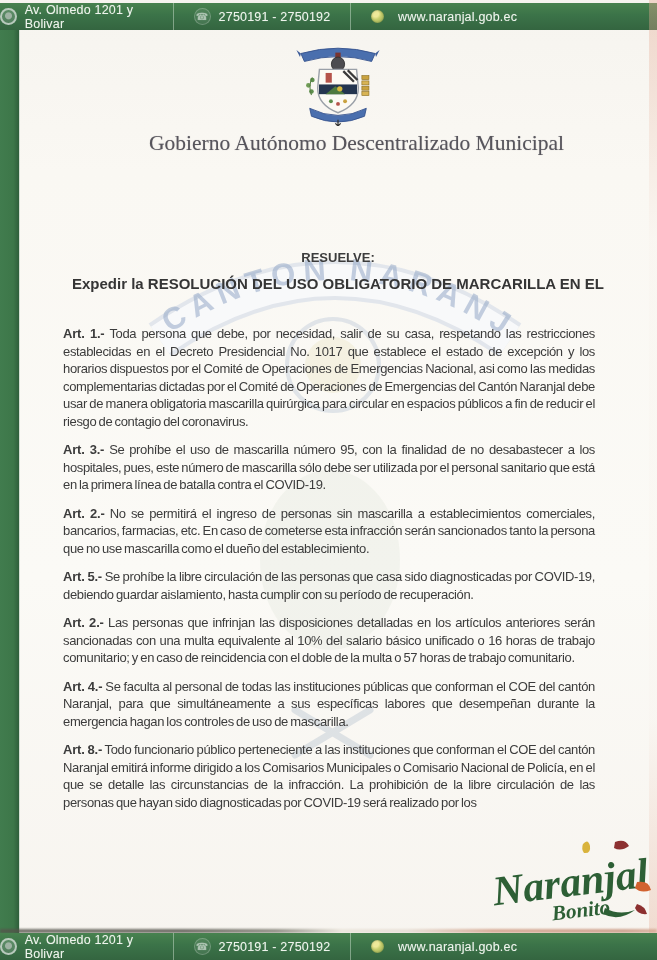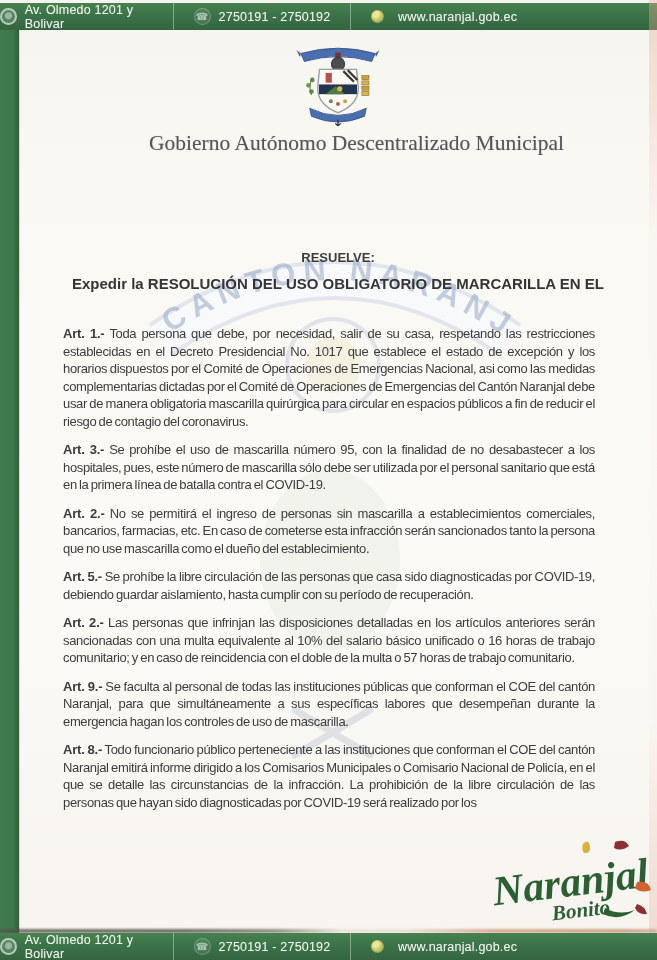--- a/index.html
+++ b/index.html
@@ -149,21 +149,21 @@
     <h2 class="res-title">
       <span>Expedir la RESOLUCIÓN DEL USO OBLIGATORIO DE MARCARILLA EN EL</span><br>
     </h2>
 
     <section class="articles">
       <p class="article"><b>Art. 1.-</b> <span>Toda persona que debe, por necesidad, salir de su casa, respetando las restricciones establecidas en el Decreto Presidencial No. 1017 que establece el estado de excepción y los horarios dispuestos por el Comité de Operaciones de Emergencias Nacional, asi como las medidas complementarias dictadas por el Comité de Operaciones de Emergencias del Cantón Naranjal debe usar de manera obligatoria mascarilla quirúrgica para circular en espacios públicos a fin de reducir el riesgo de contagio del coronavirus.</span></p>
       <p class="article"><b>Art. 3.-</b> <span>Se prohíbe el uso de mascarilla número 95, con la finalidad de no desabastecer a los hospitales, pues, este número de mascarilla sólo debe ser utilizada por el personal sanitario que está en la primera línea de batalla contra el COVID-19.</span></p>
       <p class="article"><b>Art. 2.-</b> <span>No se permitirá el ingreso de personas sin mascarilla a establecimientos comerciales, bancarios, farmacias, etc. En caso de cometerse esta infracción serán sancionados tanto la persona que no use mascarilla como el dueño del establecimiento.</span></p>
       <p class="article"><b>Art. 5.-</b> <span>Se prohíbe la libre circulación de las personas que casa sido diagnosticadas por COVID-19, debiendo guardar aislamiento, hasta cumplir con su período de recuperación.</span></p>
       <p class="article"><b>Art. 2.-</b> <span>Las personas que infrinjan las disposiciones detalladas en los artículos anteriores serán sancionadas con una multa equivalente al 10% del salario básico unificado o 16 horas de trabajo comunitario; y en caso de reincidencia con el doble de la multa o 57 horas de trabajo comunitario.</span></p>
-      <p class="article"><b>Art. 9.-</b> <span>Se faculta al personal de todas las instituciones públicas que conforman el COE del cantón Naranjal, para que simultáneamente a sus específicas labores que desempeñan durante la emergencia hagan los controles de uso de mascarilla.</span></p>
+      <p class="article"><b>Art. 4.-</b> <span>Se faculta al personal de todas las instituciones públicas que conforman el COE del cantón Naranjal, para que simultáneamente a sus específicas labores que desempeñan durante la emergencia hagan los controles de uso de mascarilla.</span></p>
       <p class="article"><b>Art. 8.-</b> <span>Todo funcionario público perteneciente a las instituciones que conforman el COE del cantón Naranjal emitirá informe dirigido a los Comisarios Municipales o Comisario Nacional de Policía, en el que se detalle las circunstancias de la infracción. La prohibición de la libre circulación de las personas que hayan sido diagnosticadas por COVID-19 será realizado por los</span></p>
     </section>
   </main>
 
   <div class="brand">
     <svg width="170" height="92" viewBox="0 0 170 92">
       <g transform="rotate(-7 85 50)">
         <text x="6" y="58" font-family="Liberation Serif, serif" font-style="italic" font-weight="bold" font-size="42" fill="#2d5f35">Naranjal</text>
         <text x="62" y="80" font-family="Liberation Serif, serif" font-style="italic" font-weight="bold" font-size="21" fill="#2d5f35">Bonito</text>
       </g>

